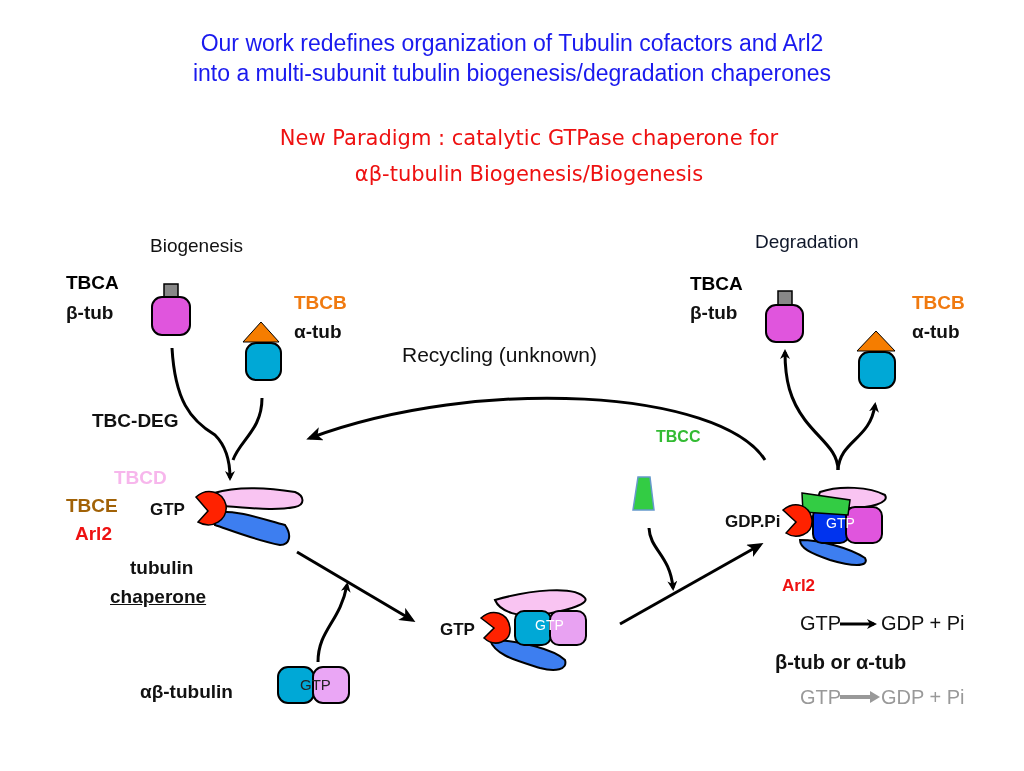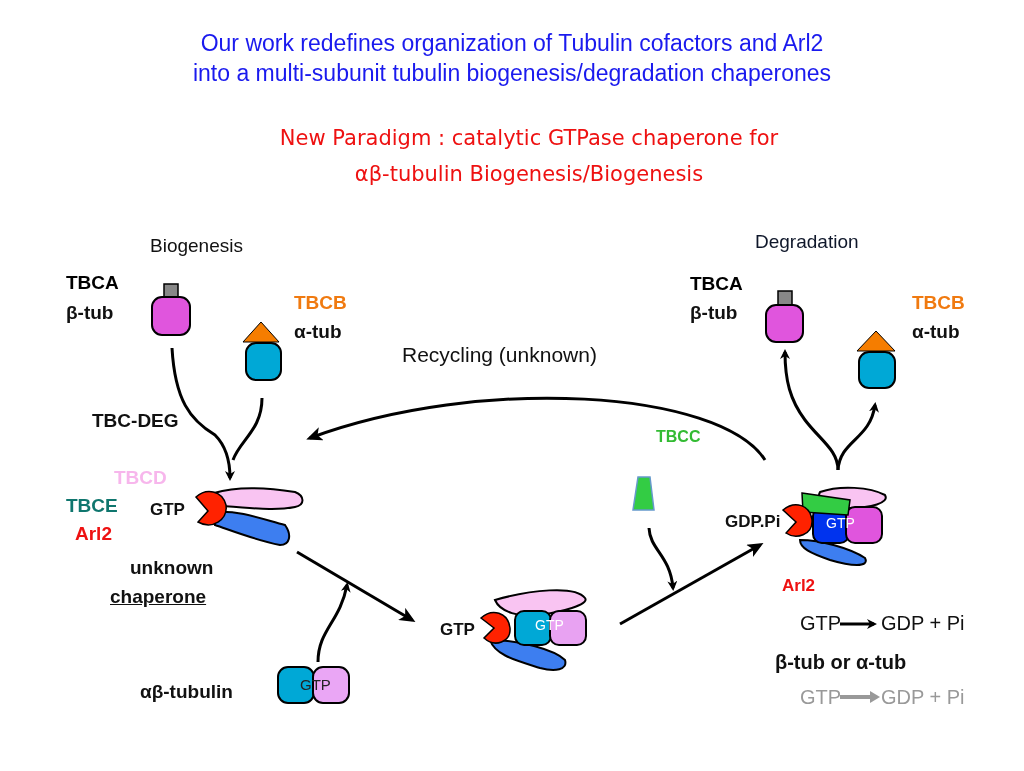--- a/index.html
+++ b/index.html
@@ -5,21 +5,21 @@
   html, body { margin:0; padding:0; background:#ffffff; }
   body { width:1024px; height:771px; position:relative; overflow:hidden; font-family:"Liberation Sans", sans-serif; }
   .abs { position:absolute; white-space:nowrap; }
   .title { color:#1a1aee; font-size:23px; text-align:center; left:0; width:1024px; line-height:30px; }
   .subtitle { color:#ee1111; font-size:21px; text-align:center; left:0; width:1024px; line-height:32px; font-family:"DejaVu Sans", sans-serif;margin-left:17px; }
   .b { font-weight:bold; font-size:19px; }
   .gray { color:#000000; }
   .orange { color:#f07a10; }
   .black { color:#111111; }
   .pink { color:#f7b6ec;margin-left:48px; }
-  .blue { color:#0f766e; }
+  .blue { color:#a16207; }
   .red { color:#ee1111; }
   .green { color:#33bb33;margin-left:32px; }
   svg#diagram { position:absolute; left:0; top:0; }
 </style>
 </head>
 <body>
 
 <div class="abs title" style="top:28px;">Our work redefines organization of Tubulin cofactors and Arl2</div>
 <div class="abs title" style="top:58px;">into a multi-subunit tubulin biogenesis/degradation chaperones</div>
 <div class="abs subtitle" style="top:122px;">New  Paradigm : catalytic GTPase chaperone for</div>
@@ -117,21 +117,21 @@
 <div class="abs b orange" style="left:912px;top:292px;">TBCB</div>
 <div class="abs b black" style="left:912px;top:321px;">α-tub</div>
 
 <div class="abs" style="left:402px;top:343px;font-size:21px;color:#111;">Recycling (unknown)</div>
 
 <div class="abs b black" style="left:45px;top:410px;margin-left:47px;">TBC-DEG</div>
 <div class="abs b pink" style="left:66px;top:467px;">TBCD</div>
 <div class="abs b blue" style="left:66px;top:495px;">TBCE</div>
 <div class="abs b red" style="left:75px;top:523px;">Arl2</div>
 <div class="abs b black" style="left:150px;top:500px;font-size:17px;">GTP</div>
-<div class="abs b black" style="left:130px;top:557px;">unknown</div>
+<div class="abs b black" style="left:130px;top:557px;">tubulin</div>
 <div class="abs b black" style="left:110px;top:586px;text-decoration:underline;">chaperone</div>
 
 <div class="abs b black" style="left:440px;top:620px;font-size:17px;">GTP</div>
 <div class="abs" style="left:535px;top:617px;font-size:14px;color:#fff;">GTP</div>
 
 <div class="abs b green" style="left:624px;top:428px;font-size:16px;">TBCC</div>
 <div class="abs b black" style="left:700px;top:512px;font-size:17px;margin-left:25px;">GDP.Pi</div>
 <div class="abs" style="left:826px;top:515px;font-size:14px;color:#fff;">GTP</div>
 <div class="abs b red" style="left:782px;top:576px;font-size:17px;">Arl2</div>
 

